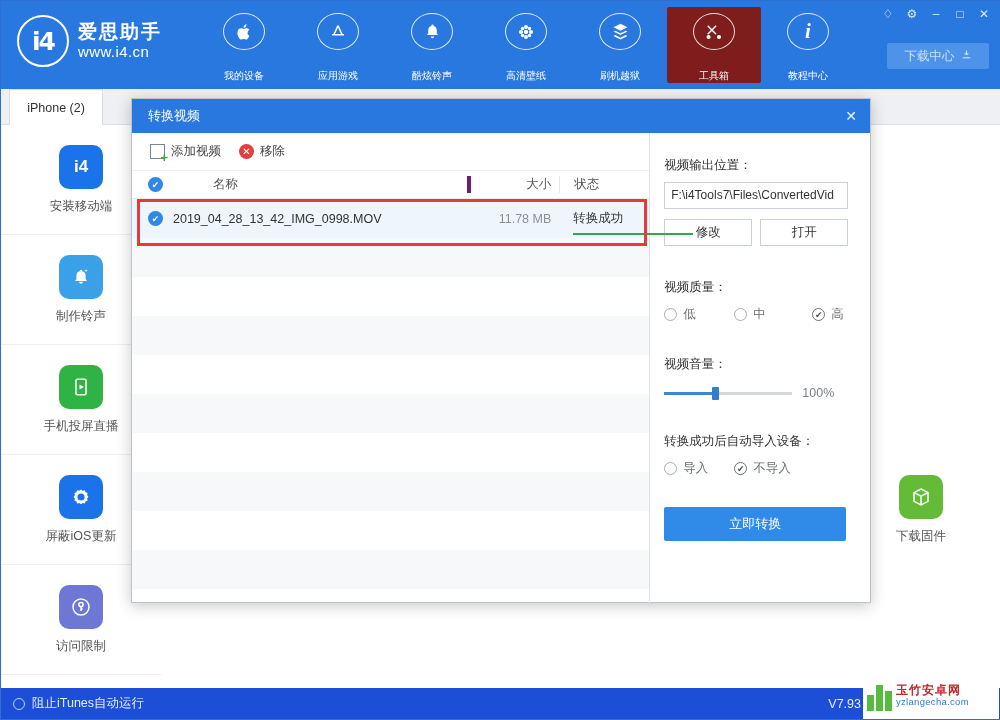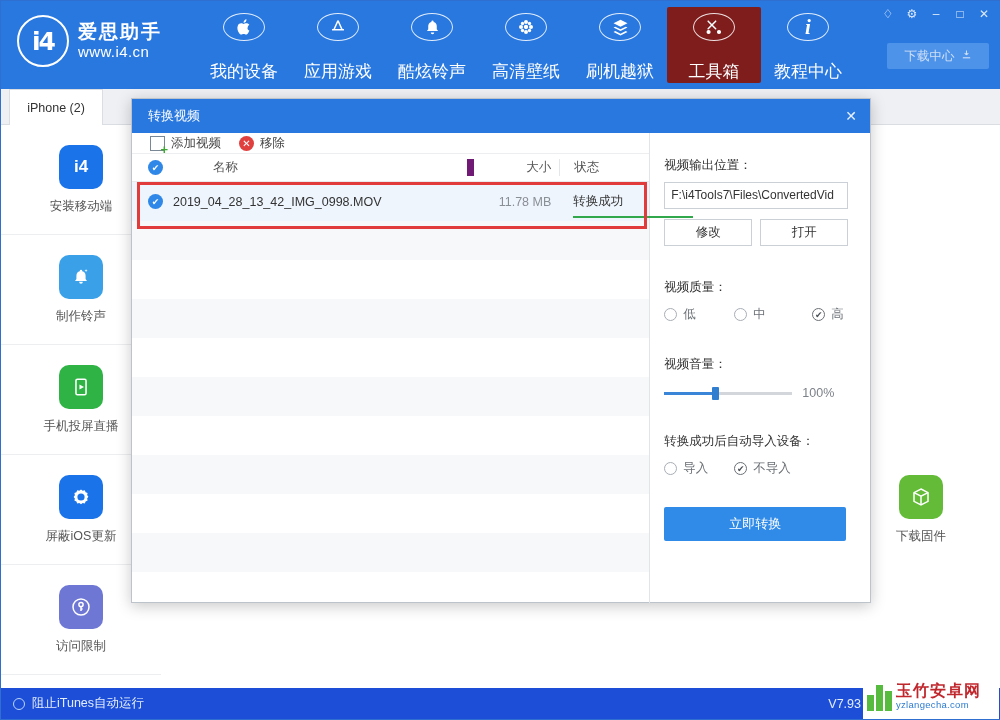--- a/index.html
+++ b/index.html
@@ -45,21 +45,21 @@
     padding-top: 6px; cursor: pointer;
     border-radius: 2px;
   }
   .nav-item.active { background: #7f1d1d; }
   .nav-ico {
     width: 42px; height: 42px; border-radius: 50%;
     border: 1.5px solid rgba(255,255,255,.85);
     display: flex; align-items: center; justify-content: center;
     color: #fff;
   }
-  .nav-label { color: #fff; font-size: 17px; margin-top: 19px; }
+  .nav-label { color: #fff; font-size: 10px; margin-top: 19px; }
 
   .win-ctrls {
     position: absolute; right: 6px; top: 3px;
     display: flex; gap: 2px; align-items: center;
   }
   .win-btn {
     width: 22px; height: 19px;
     display: flex; align-items: center; justify-content: center;
     color: #dce9fb; font-size: 12px; cursor: pointer;
   }
@@ -139,21 +139,21 @@
   .watermark {
     position: absolute; right: 0; bottom: 0;
     width: 136px; height: 46px;
     background: #ffffff;
     display: flex; align-items: center; gap: 4px;
     padding-left: 4px;
   }
   .wm-bars { display: flex; align-items: flex-end; gap: 2px; height: 30px; }
   .wm-b { width: 7px; background: #57bb3f; }
   .wm-txt { line-height: 1.1; }
-  .wm-cn { font-size: 16px; font-weight: bold; color: #c0272d; letter-spacing: 1px; }
+  .wm-cn { font-size: 12px; font-weight: bold; color: #c0272d; letter-spacing: 1px; }
   .wm-en { font-size: 9.5px; color: #2d7bd0; letter-spacing: .3px; }
 
   
   .dialog {
     position: absolute; left: 130px; top: 97px;
     width: 740px; height: 505px;
     background: #ffffff;
     border: 1px solid #bcc3cb;
     box-shadow: 0 3px 14px rgba(0,0,0,.22);
   }
@@ -168,21 +168,21 @@
     display: flex; align-items: center; justify-content: center;
     color: #e8f1fd; font-size: 14px; cursor: pointer;
   }
   .dlg-body { display: flex; height: 470px; }
   .dlg-left {
     width: 519px; height: 100%;
     border-right: 1px solid #e2e5e8;
     position: relative;
   }
   .dlg-toolbar {
-    height: 21px; display: flex; align-items: center; gap: 18px;
+    height: 38px; display: flex; align-items: center; gap: 18px;
     padding-left: 18px;
     border-bottom: 1px solid #eceef0;
   }
   .tb-btn { display: flex; align-items: center; gap: 6px; font-size: 12.5px; color: #444; cursor: pointer; }
   .ico-add {
     width: 15px; height: 15px; border: 1px solid #7a8795;
     position: relative; background: #fff;
   }
   .ico-add::after {
     content: "+"; position: absolute; right: -4px; bottom: -6px;
@@ -198,21 +198,21 @@
     font-size: 12.5px; color: #555;
     border-bottom: 1px solid #e8eaec;
   }
   .chk-blue {
     width: 15px; height: 15px; border-radius: 50%;
     background: #2f87e8; color: #fff; font-size: 9px;
     display: flex; align-items: center; justify-content: center;
     margin: 0 10px 0 16px;
   }
   .col-name { flex: 1; margin-left: 40px; }
-  .col-size { width: 92px; text-align: right; border-left: 7px solid #701a75; padding-right: 8px; }
+  .col-size { width: 92px; text-align: right; border-left: 4px solid #701a75; padding-right: 8px; }
   .col-state { width: 90px; padding-left: 14px; border-left: 1px solid #e4e7ea; }
 
   .list-body { position: relative; }
   .row {
     height: 39px; display: flex; align-items: center;
     font-size: 12.5px;
   }
   .row.odd { background: #f7f8f9; }
   .row.even { background: #ffffff; }
   .row-sel { background: #eef5fd; }

